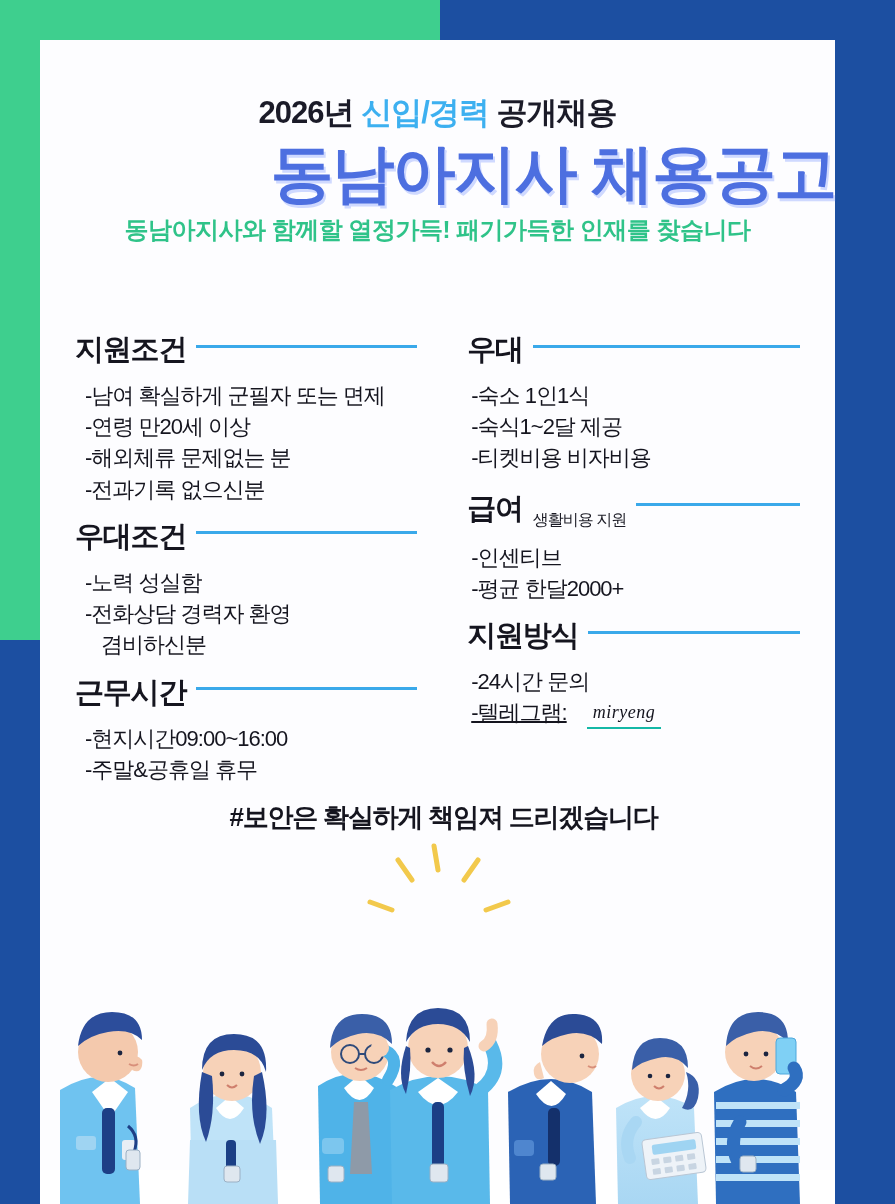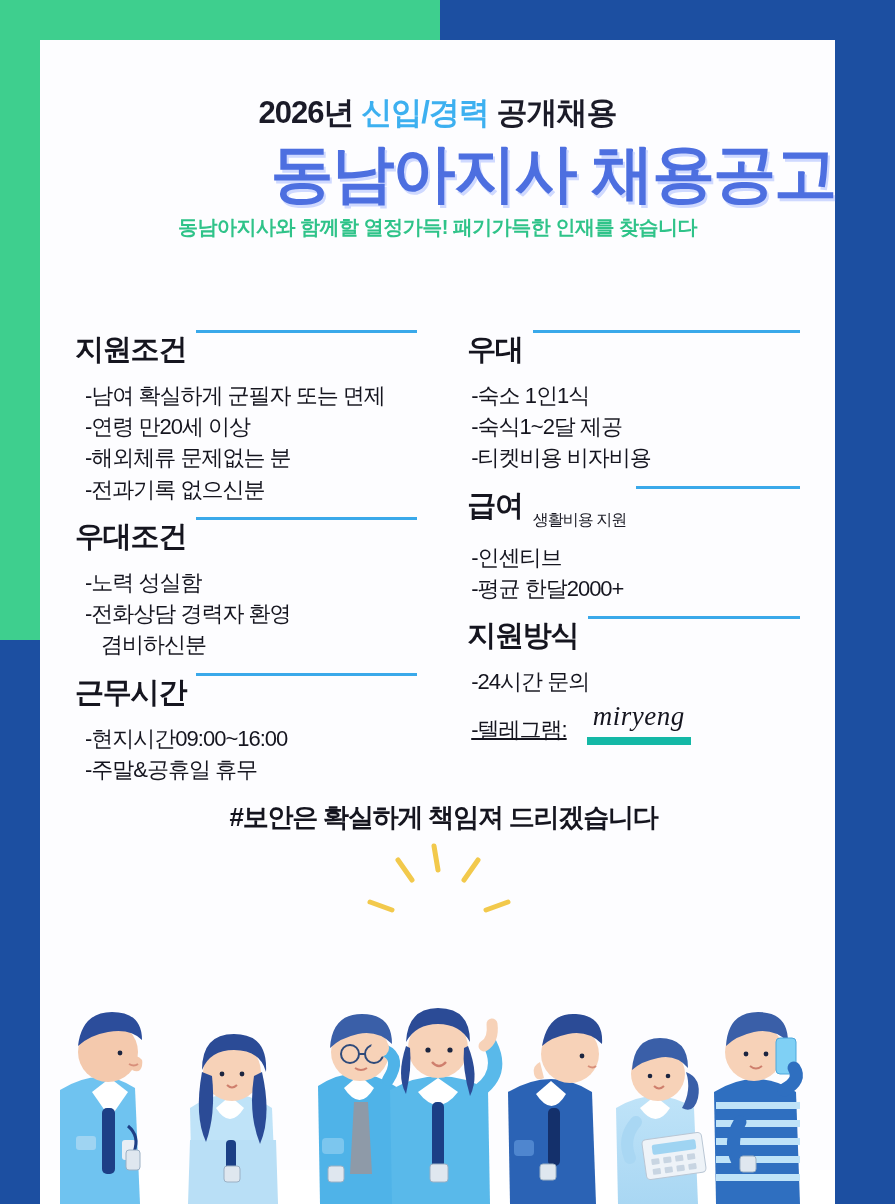--- a/index.html
+++ b/index.html
@@ -41,21 +41,21 @@
     font-weight: 900;
     letter-spacing: -2px;
     line-height: 1.05;
     color: #4d6fe0;
     text-shadow: 2px 3px 0 rgba(120,150,255,.35);
     white-space: nowrap;
     text-align: right;
   }
   .subtitle {
     margin-top: 8px;
-    font-size: 20px;
+    font-size: 24px;
     font-weight: 900;
     letter-spacing: -0.5px;
     color: #2fc389;
     white-space: nowrap;
   }
 
   
   .columns {
     position: absolute;
     left: 75px;
@@ -63,21 +63,21 @@
     top: 330px;
     display: flex;
     gap: 40px;
   }
   .col { width: 50%; }
   .col-right { padding-left: 10px; }
 
   .sec { margin-bottom: 6px; }
   .sec-head {
     display: flex;
-    align-items: flex-start;
+    align-items: center;
     gap: 10px;
   }
   .sec-title {
     font-size: 29px;
     font-weight: 900;
     color: #15151f;
     letter-spacing: -1.2px;
     white-space: nowrap;
   }
   .sec-rule {
@@ -108,25 +108,25 @@
   .col-right .items { padding-left: 4px; }
   .sec.gap-top-sm { margin-top: 12px; }
 
   .telegram-line {
     display: flex;
     align-items: flex-end;
     gap: 16px;
     white-space: nowrap;
   }
   .telegram-id {
-    font-size: 27px;
+    font-size: 18px;
     font-family: "Liberation Serif", serif;
     font-style: italic;
     letter-spacing: 0.5px;
-    border-bottom: 8px solid #14b8a6;
+    border-bottom: 2px solid #14b8a6;
     padding: 0 6px 1px 6px;
     margin-left: 4px;
   }
   .ul { text-decoration: underline; text-decoration-thickness: 2px; }
 
   
   .security {
     position: absolute;
     left: 40px; right: 48px;
     top: 800px;

